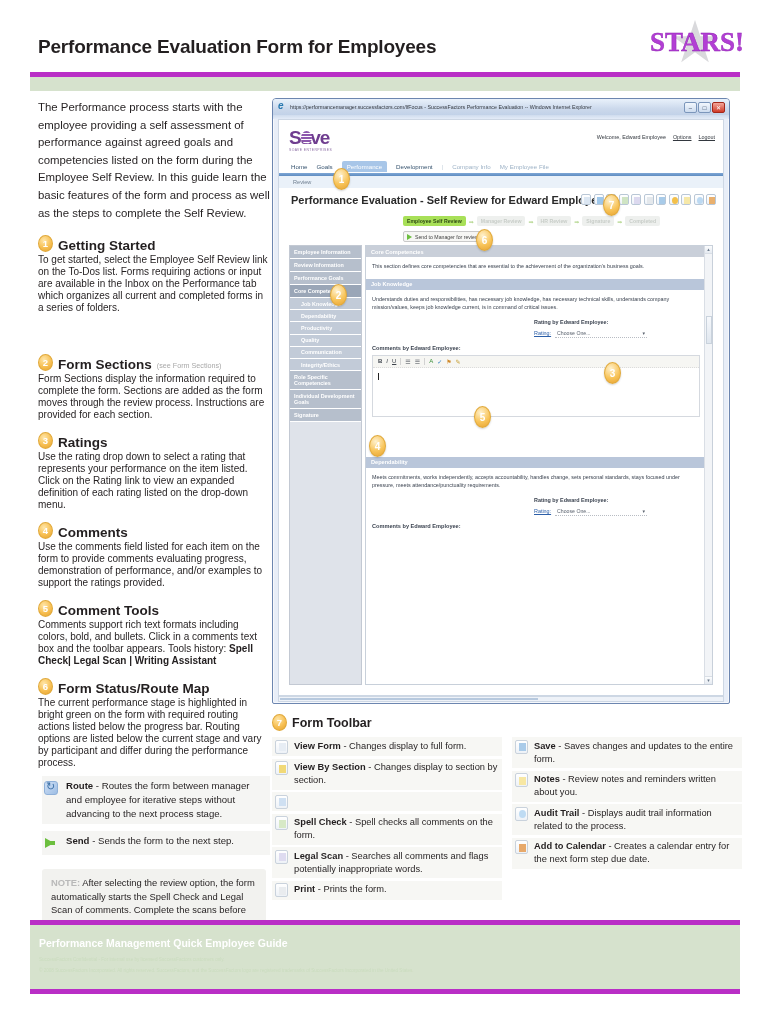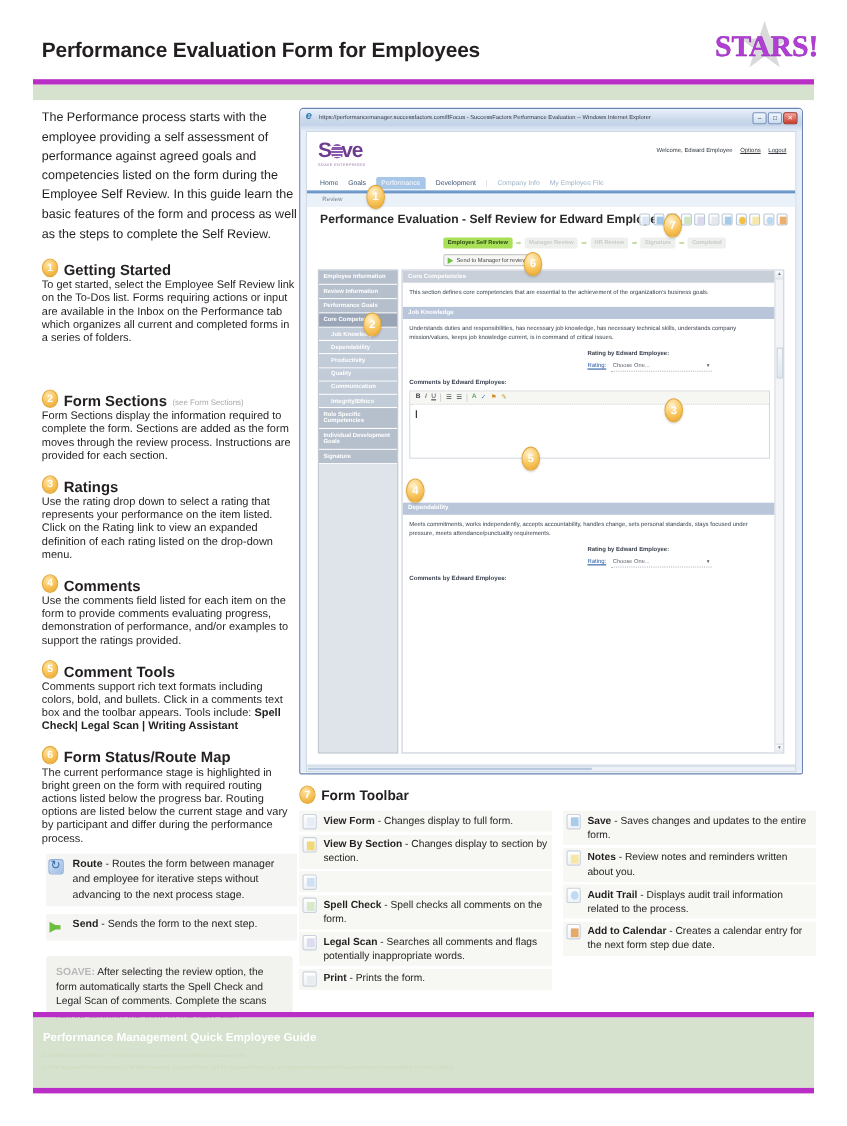--- a/index.html
+++ b/index.html
@@ -449,21 +449,21 @@
     <p class="sec-body">Use the comments field listed for each item on the form to provide comments evaluating progress, demonstration of performance, and/or examples to support the ratings provided.</p>
   </div>
 
   <div class="sec">
     <div class="sec-head">
       <span class="bullet-num">5</span>
       <span class="sec-title">Comment Tools</span>
     </div>
     <p class="sec-body">
       <span>Comments support rich text formats including colors, bold, and bullets.  Click in a comments text box and the toolbar appears.</span>
-      <span>Tools include:</span>
+      <span>Tools history:</span>
       <b>Spell Check| Legal Scan | Writing Assistant</b>
     </p>
   </div>
 
   <div class="sec">
     <div class="sec-head">
       <span class="bullet-num">6</span>
       <span class="sec-title">Form Status/Route Map</span>
     </div>
     <p class="sec-body">The current performance stage is highlighted in bright green on the form with required routing actions listed below the progress bar.  Routing options are listed below the current stage and vary by participant and differ during the performance process.</p>
@@ -480,21 +480,21 @@
       <span class="ico">
           <span class="arrow-green"></span>
         </span>
       <span class="txt">
         <b>Send</b><span> - Sends the form to the next step.</span>
       </span>
     </div>
   </div>
 
   <div class="note-box">
-    <span class="lbl">SOAVE:</span><span> After selecting the review option, the form automatically starts the Spell Check and Legal Scan of comments. Complete the scans before sending the form to the next step.</span>
+    <span class="lbl">NOTE:</span><span> After selecting the review option, the form automatically starts the Spell Check and Legal Scan of comments. Complete the scans before sending the form to the next step.</span>
   </div>
 </div>
 
 <div id="browser">
 
   <div id="bw-titlebar">
     <span id="bw-favicon"></span>
     <span id="bw-title">https://performancemanager.successfactors.com/lfFocus - SuccessFactors Performance Evaluation -- Windows Internet Explorer</span>
     <span id="bw-winbtns">
       <span>–</span>

